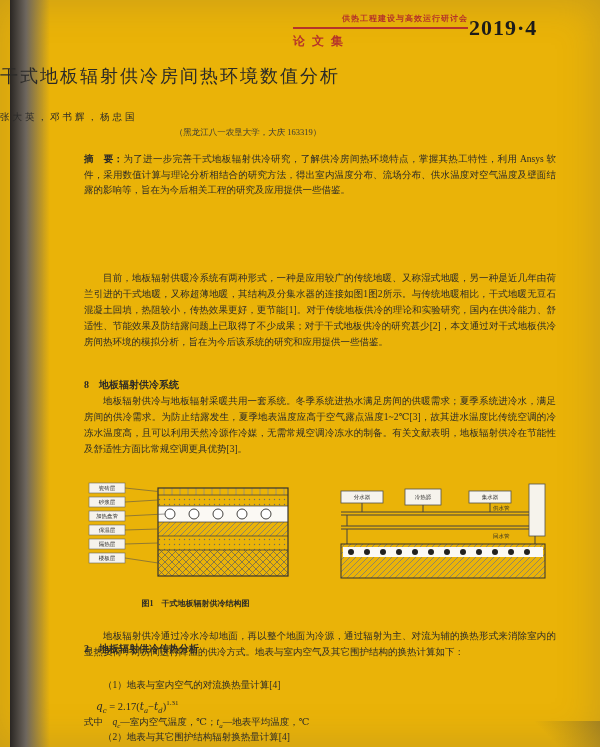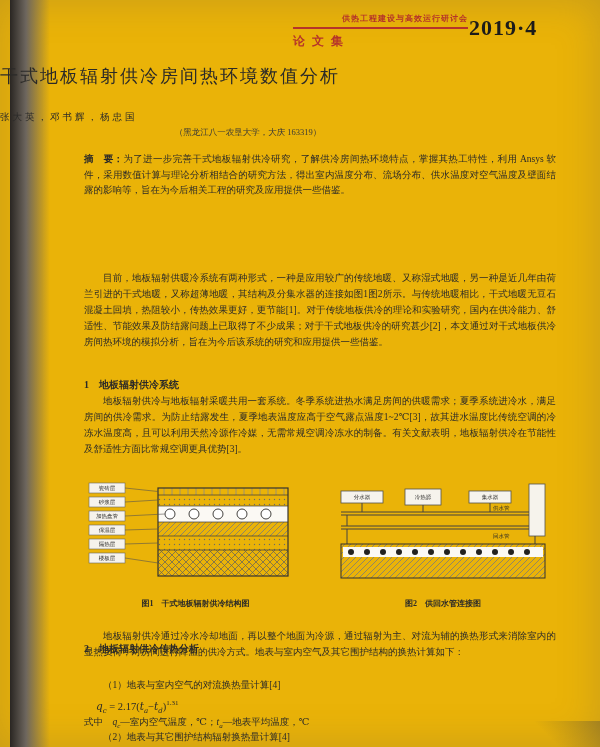--- a/index.html
+++ b/index.html
@@ -67,21 +67,21 @@
 
   <h1 class="title">干式地板辐射供冷房间热环境数值分析</h1>
   <div class="authors">张大英，邓书辉，杨忠国</div>
   <div class="affiliation">（黑龙江八一农垦大学，大庆 163319）</div>
 
   <p class="block abstract"><span class="lbl">摘　要：</span><span>为了进一步完善干式地板辐射供冷研究，了解供冷房间热环境特点，掌握其热工特性，利用 Ansys 软件，采用数值计算与理论分析相结合的研究方法，得出室内温度分布、流场分布、供水温度对空气温度及壁面结露的影响等，旨在为今后相关工程的研究及应用提供一些借鉴。</span></p>
 
 
   <p class="block intro">目前，地板辐射供暖冷系统有两种形式，一种是应用较广的传统地暖、又称湿式地暖，另一种是近几年由荷兰引进的干式地暖，又称超薄地暖，其结构及分集水器的连接如图1图2所示。与传统地暖相比，干式地暖无豆石混凝土回填，热阻较小，传热效果更好，更节能[1]。对于传统地板供冷的理论和实验研究，国内在供冷能力、舒适性、节能效果及防结露问题上已取得了不少成果；对于干式地板供冷的研究甚少[2]，本文通过对干式地板供冷房间热环境的模拟分析，旨在为今后该系统的研究和应用提供一些借鉴。</p>
 
-  <div class="sec-h s1h">1　地板辐射供冷系统</div>
+  <div class="sec-h s1h">8　地板辐射供冷系统</div>
   <p class="block s1b">地板辐射供冷与地板辐射采暖共用一套系统。冬季系统进热水满足房间的供暖需求；夏季系统进冷水，满足房间的供冷需求。为防止结露发生，夏季地表温度应高于空气露点温度1~2℃[3]，故其进水温度比传统空调的冷冻水温度高，且可以利用天然冷源作冷媒，无需常规空调冷冻水的制备。有关文献表明，地板辐射供冷在节能性及舒适性方面比常规空调更具优势[3]。</p>
 
   <div class="fig fig1">
     <svg width="215" height="118" viewBox="0 0 215 118">
       <defs>
         <pattern id="f1-dots" width="5" height="5" patternUnits="userSpaceOnUse">
             <circle cx="1.5" cy="1.5" r="0.7" fill="#6b6b6b"></circle>
           </pattern>
         <pattern id="f1-hatch" width="6" height="6" patternUnits="userSpaceOnUse">
             <path d="M0,6 L6,0" stroke="#7a7a7a" stroke-width="0.8"></path>
@@ -192,21 +192,20 @@
           <circle cx="130" cy="74" r="3"></circle>
           <circle cx="146" cy="74" r="3"></circle>
         <circle cx="162" cy="74" r="3"></circle>
           <circle cx="178" cy="74" r="3"></circle>
           <circle cx="194" cy="74" r="3"></circle>
       </g>
     </svg>
   </div>
 
   <div class="fig-cap cap1">图1　干式地板辐射供冷结构图</div>
-  <div class="fig-cap cap2">图2　供回水管连接图</div>
 
   <div class="sec-h s2h">2　地板辐射供冷传热分析</div>
   <p class="block s2b">地板辐射供冷通过冷水冷却地面，再以整个地面为冷源，通过辐射为主、对流为辅的换热形式来消除室内的显热负荷，对房间进行降温的供冷方式。地表与室内空气及其它围护结构的换热计算如下：</p>
 
   <p class="item i1">（1）地表与室内空气的对流换热量计算[4]</p>
 
   <div class="formula"><i>q</i><sub><i>c</i></sub><span> = 2.17(</span><i>t</i><sub><i>a</i></sub><span>−</span><i>t</i><sub><i>d</i></sub><span>)</span><sup>1.31</sup></div>
 
   <p class="where"><span>式中　</span><i>q</i><sub><i>c</i></sub><span>—室内空气温度，℃；</span><i>t</i><sub><i>a</i></sub><span>—地表平均温度，℃</span></p>
 

